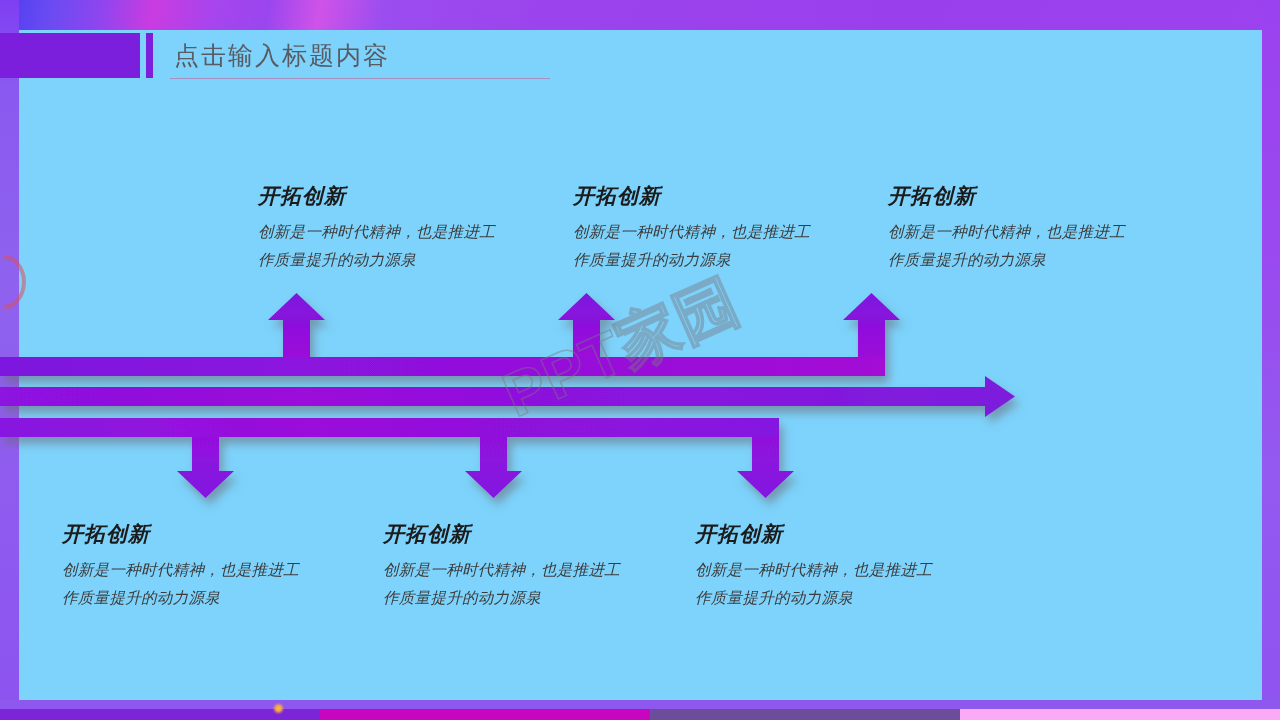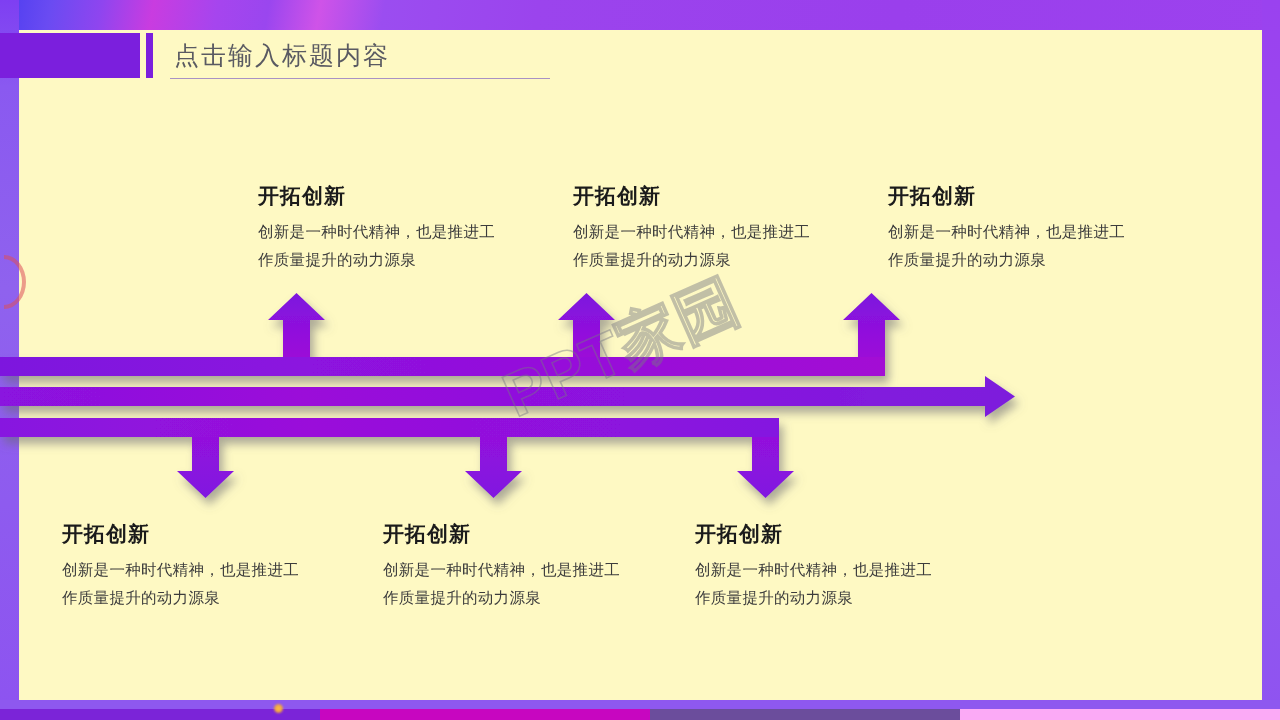--- a/index.html
+++ b/index.html
@@ -8,21 +8,21 @@
     background: #ffffff;
   }
   body {
     font-family: "Liberation Sans", "DejaVu Sans", sans-serif;
   }
   #slide {
     position: relative;
     width: 1280px;
     height: 720px;
     overflow: hidden;
-    background: #fef9c3;
+    background: #7dd3fc;
   }
 
   
   .top-band {
     position: absolute;
     left: 0; top: 0;
     width: 1280px; height: 30px;
     background: linear-gradient(100deg,
         #4b3cf0 0%,
         #6a4bf2 4%,
@@ -119,21 +119,21 @@
     left: 170px; top: 78px;
     width: 380px; height: 1px;
     background: #a892c4;
   }
 
   
   .flow { position: absolute; left: 0; top: 285px; width: 1060px; height: 230px; }
   .flow svg { display: block; }
 
   
-  .tblock { position: absolute; }
+  .tblock { position: absolute; font-style: italic; }
   .tblock .t-head {
     font-size: 21px;
     font-weight: bold;
     color: #1b1b1b;
     letter-spacing: 1px;
     margin: 0 0 8px 0;
     white-space: nowrap;
   }
   .tblock .t-body {
     font-size: 15.5px;

